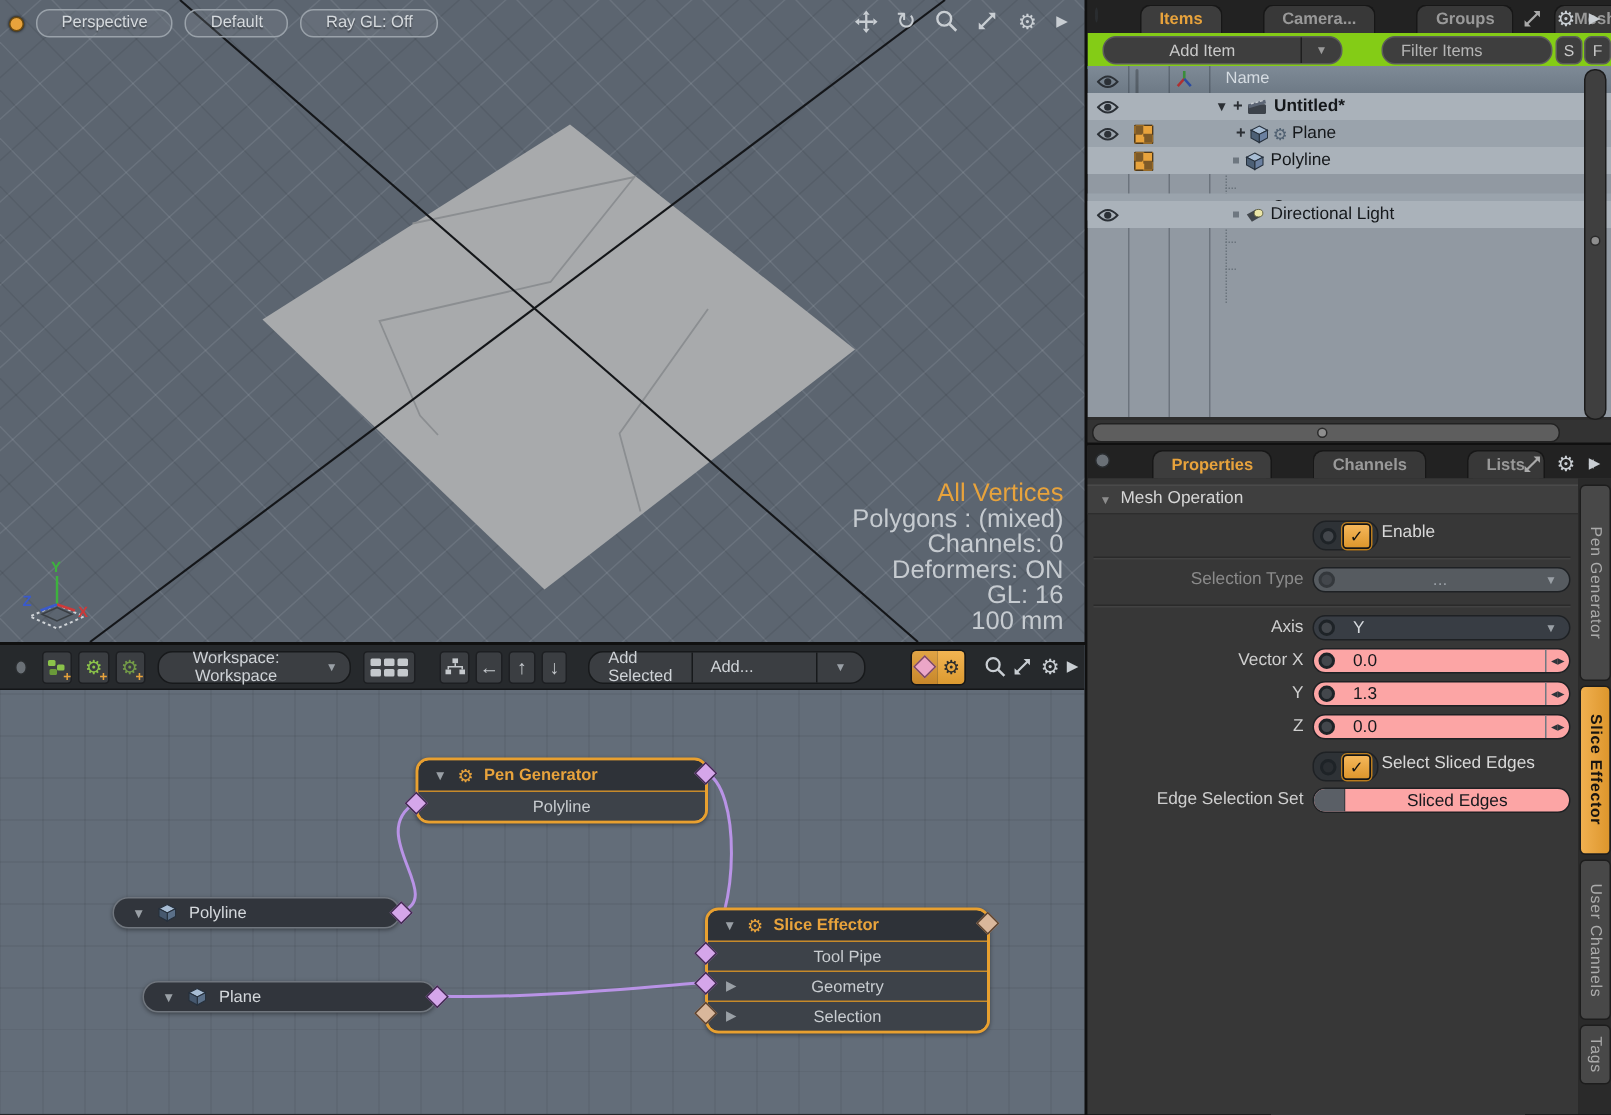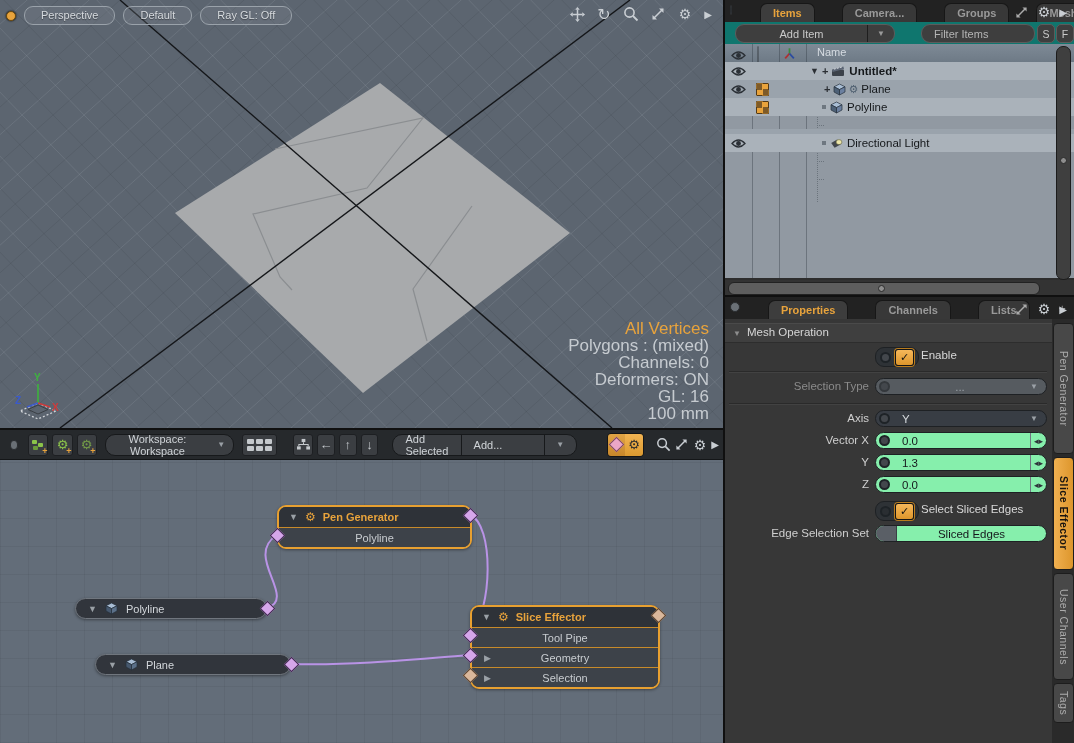--- a/index.html
+++ b/index.html
@@ -66,21 +66,21 @@
 
   
   #items-panel{left:725px;top:0;width:349px;height:295px;background:#2d2d2d;}
   .tabbar{position:absolute;left:0;top:0;width:100%;height:22px;background:#222;display:flex;align-items:flex-end;gap:24px;}
   .tabbar .knob{margin:0 4px 7px 5px;}
   .tab{height:18px;line-height:18px;padding:0 12px;border-radius:7px 7px 0 0;background:#383838;
     border:1px solid #171717;border-bottom:none;color:#999;font-size:11px;font-weight:bold;margin-right:3px;}
   .tab.active{background:#3d3d3d;color:#e8a33c;}
   .tab-extra{color:#999;font-size:8px;margin:0 6px 5px 2px;}
   .bar-icons{position:absolute;right:6px;top:3px;display:flex;gap:5px;align-items:center;color:#aaa;}
-  .itm-controls{position:absolute;left:0;top:22px;width:100%;height:22px;background:#0f766e;border-bottom:2px solid #0ea5e9;}
+  .itm-controls{position:absolute;left:0;top:22px;width:100%;height:22px;background:#84cc16;border-bottom:2px solid #0ea5e9;}
   .pillbtn{position:absolute;height:17px;background:#3e3e3e;border:1px solid #5c5c5c;border-radius:9px;
     color:#c9c9c9;font-size:11px;display:flex;align-items:center;top:2px;}
   .sqbtn{position:absolute;top:2px;width:16px;height:17px;background:#3e3e3e;border:1px solid #5c5c5c;border-radius:5px;
     color:#c9c9c9;font-size:10.5px;display:flex;align-items:center;justify-content:center;}
   .colhead{position:absolute;left:0;top:44px;width:100%;height:18px;background:linear-gradient(#7e8a96,#6e7a86);
     border-bottom:1px solid #59636e;}
   .colhead .name{position:absolute;left:92px;top:2px;font-size:11px;color:#d6dce2;}
   .colsep{position:absolute;top:0;width:1px;background:rgba(40,48,56,.35);}
   .itm-list{position:absolute;left:0;top:62px;width:100%;height:216px;background:#9199a2;}
   .itm-row{position:absolute;left:0;width:100%;height:18px;font-size:11.5px;color:#15181b;}
@@ -117,21 +117,21 @@
   .circ{width:11px;height:11px;border-radius:50%;background:#43474c;border:2px solid #1e2327;box-sizing:border-box;}
   .circ.dim{border-color:#34383c;}
   .checkbox{width:17px;height:15px;border-radius:3px;background:linear-gradient(#f5b75a,#dd962c);
     border:1px solid #141414;box-shadow:0 0 0 1px #b97c1e;display:flex;align-items:center;justify-content:center;
     color:#111;font-size:11px;font-weight:bold;}
   .chklabel{position:absolute;left:196px;top:3px;font-size:11.5px;color:#d8d8d8;}
   .field{position:absolute;left:150px;top:1px;width:172px;height:17px;border:1px solid #1e2124;border-radius:9px;
     box-sizing:border-box;display:flex;align-items:center;position:absolute;}
   .field.darkfield{background:#383d44;color:#d6dade;}
   .field.disabled{background:#565b60;color:#9aa0a6;}
-  .field.lightfield{background:#86efac;color:#15181c;}
+  .field.lightfield{background:#fca5a5;color:#15181c;}
   .field .fcirc{margin-left:3px;flex:0 0 auto;}
   .field .val{font-size:11.5px;padding-left:12px;}
   .field .val.center{flex:1;text-align:center;padding:0;}
   .field .dd{margin-left:auto;padding-right:8px;color:#9aa0a6;font-size:8px;}
   .field .spin{margin-left:auto;display:flex;align-items:center;border-left:1px solid #6f7982;
     padding:0 3px;color:#2e343a;font-size:9px;height:100%;}
   .field .darkseg{flex:0 0 20px;height:100%;background:#5a5f66;border-radius:8px 0 0 8px;border-right:1px solid #3a3f44;}
   .sidetabs{position:absolute;right:0;top:22px;width:22px;height:424px;background:#2a2a2a;}
   .vtab{position:absolute;left:1px;width:19px;border-radius:4px;background:#484848;border:1px solid #1d1d1d;
     color:#ababab;font-size:10.5px;writing-mode:vertical-rl;display:flex;align-items:center;justify-content:center;

